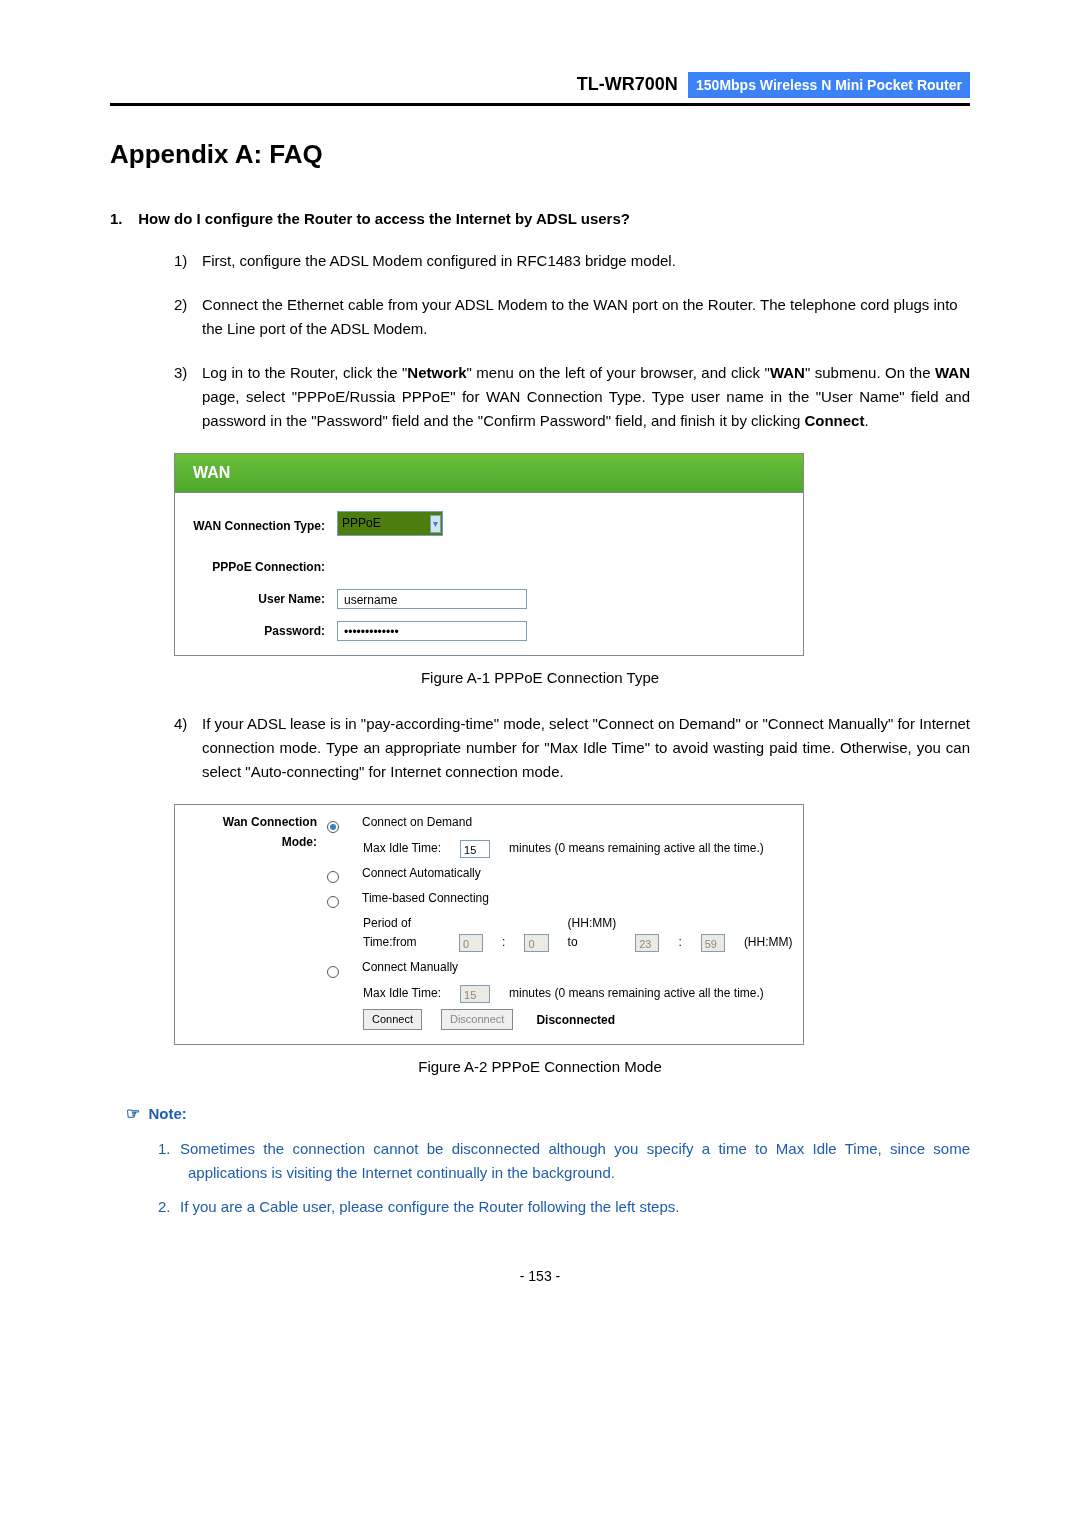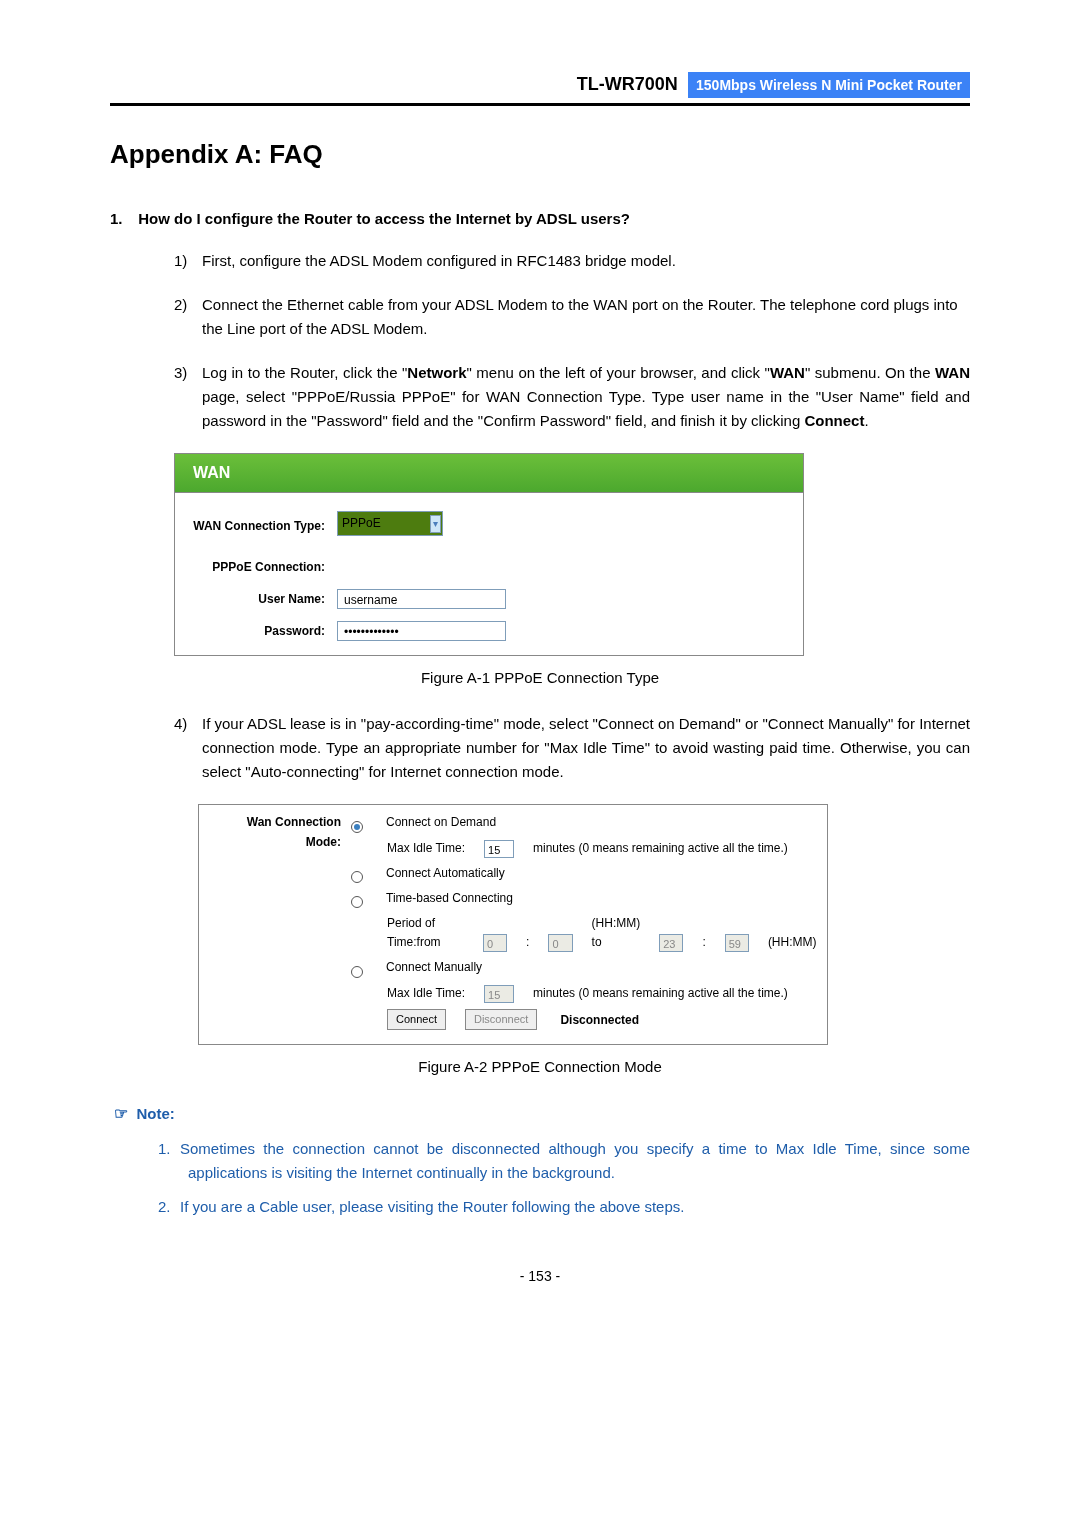--- a/index.html
+++ b/index.html
@@ -106,21 +106,21 @@
       width: 106px;
       font-size: 12px;
       display: inline-flex;
       justify-content: space-between;
       align-items: center;
       background: #4d7c0f;
     }
     .wan-input {
       border: 1px solid #7F9DB9;
       padding: 2px 6px;
-      width: 169px;
+      width: 190px;
       font-size: 12px;
       background: #fff;
       height: 20px;
       line-height: 16px;
     }
     .dropdown-arrow {
       background: #CDE6F7;
       color: #4A7EBB;
       padding: 0 2px;
       font-size: 10px;
@@ -131,21 +131,21 @@
     .figure-caption {
       text-align: center;
       margin: 10px 0 22px 0;
       font-size: 15px;
     }
     .mode-panel {
       border: 1px solid #888;
       width: 630px;
       padding: 8px 12px;
       font-size: 12px;
-      margin-left: 88px;
+      margin-left: 64px;
     }
     .mode-row {
       display: flex;
       align-items: flex-start;
     }
     .mode-label {
       width: 140px;
       font-weight: bold;
       text-align: right;
       padding-right: 10px;
@@ -200,21 +200,21 @@
     .mode-btn.disabled {
       color: #888;
     }
     .status-disconnected {
       font-weight: bold;
       color: #000;
     }
     .note-header {
       color: #1E5DAA;
       font-weight: bold;
-      margin: 10px 0 10px 4px;
+      margin: 10px 0 10px 16px;
     }
     .note-icon {
       font-size: 16px;
       margin-right: 4px;
     }
     .note-list {
       color: #1E5DAA;
       padding-left: 0;
     }
     .note-item {
@@ -355,17 +355,17 @@
 <div class="note-header">
   <span class="note-icon">☞</span>
   <span>Note:</span>
 </div>
 
 <div class="note-list">
   <div class="note-item">
     <span class="note-num">1.</span><span>Sometimes the connection cannot be disconnected although you specify a time to Max Idle Time, since some applications is visiting the Internet continually in the background.</span>
   </div>
   <div class="note-item">
-    <span class="note-num">2.</span><span>If you are a Cable user, please visiting the Router following the above steps.</span>
+    <span class="note-num">2.</span><span>If you are a Cable user, please configure the Router following the left steps.</span>
   </div>
 </div>
 
 <div class="page-num">- 153 -</div>
 
 </body></html>

